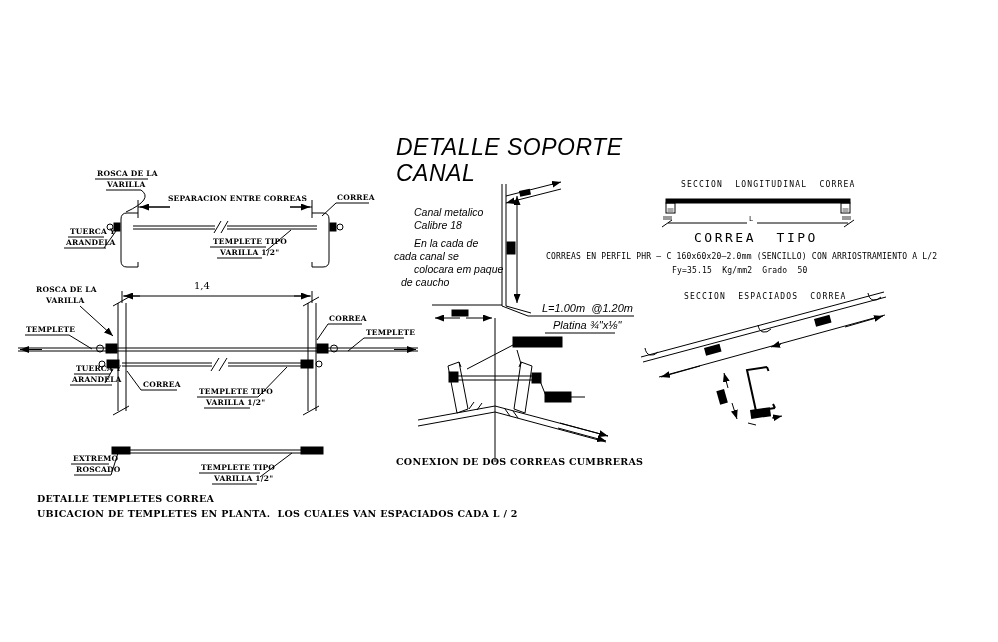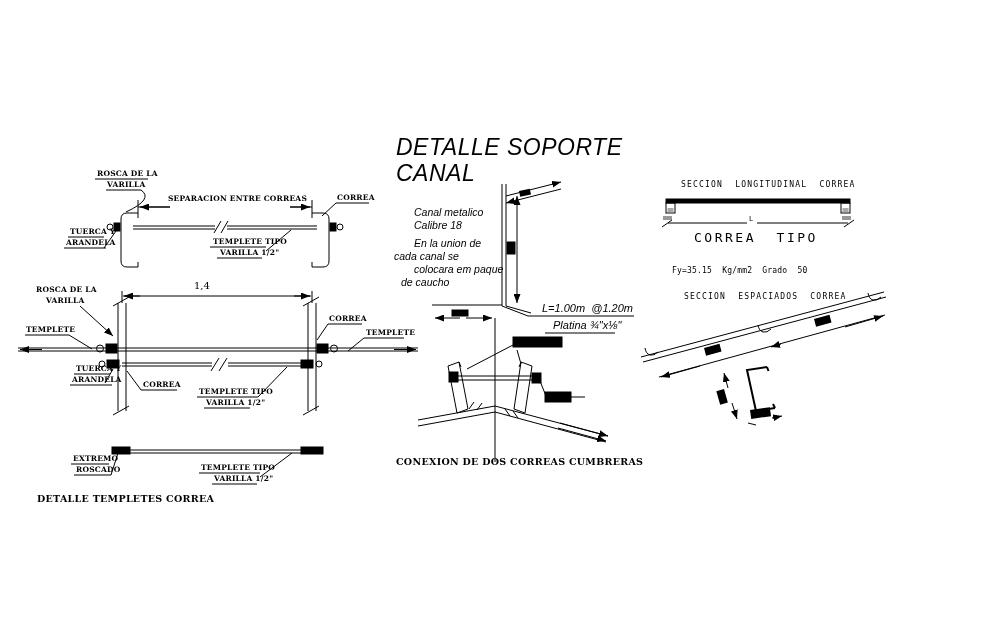--- a/index.html
+++ b/index.html
@@ -171,31 +171,33 @@
   <div class="txt lbl" style="left:143px;top:381px;">CORREA</div>
   <div class="txt lbl" style="left:199px;top:388px;">TEMPLETE TIPO</div>
   <div class="txt lbl" style="left:206px;top:399px;">VARILLA 1/2"</div>
 
   <div class="txt lbl" style="left:73px;top:455px;">EXTREMO</div>
   <div class="txt lbl" style="left:76px;top:466px;">ROSCADO</div>
   <div class="txt lbl" style="left:201px;top:464px;">TEMPLETE TIPO</div>
   <div class="txt lbl" style="left:214px;top:475px;">VARILLA 1/2"</div>
 
   <div class="txt cap" style="left:37px;top:493px;">DETALLE TEMPLETES CORREA</div>
+  <div class="txt cap" style="left:37px;top:508px;">UBICACION DE TEMPLETES EN PLANTA.  LOS CUALES VAN ESPACIADOS CADA L / 2</div>
 
   <div class="txt note" style="left:414px;top:206px;">Canal metalico</div>
   <div class="txt note" style="left:414px;top:219px;">Calibre 18</div>
-  <div class="txt note" style="left:414px;top:237px;">En la union de</div>
+  <div class="txt note" style="left:414px;top:237px;">En la cada de</div>
   <div class="txt note" style="left:394px;top:250px;">cada canal se</div>
   <div class="txt note" style="left:414px;top:263px;">colocara em paque</div>
   <div class="txt note" style="left:401px;top:276px;">de caucho</div>
   <div class="txt note2" style="left:542px;top:302px;">L=1.00m  @1.20m</div>
   <div class="txt note2" style="left:553px;top:319px;">Platina ¾"x⅛"</div>
 
   <div class="txt cap" style="left:396px;top:456px;">CONEXION DE DOS CORREAS CUMBRERAS</div>
 
   <div class="txt tech" style="left:681px;top:180px;">SECCION  LONGITUDINAL  CORREA</div>
   <div class="txt tiny" style="left:749px;top:216px;">L</div>
   <div class="txt tech-big" style="left:694px;top:231px;">CORREA  TIPO</div>
+  <div class="txt tech-sm" style="left:546px;top:252px;">CORREAS EN PERFIL PHR – C 160x60x20–2.0mm (SENCILLO) CON ARRIOSTRAMIENTO A L/2</div>
   <div class="txt tech-sm" style="left:672px;top:266px;">Fy=35.15  Kg/mm2  Grado  50</div>
   <div class="txt tech" style="left:684px;top:292px;">SECCION  ESPACIADOS  CORREA</div>
 
 </div>
 
 </body></html>

